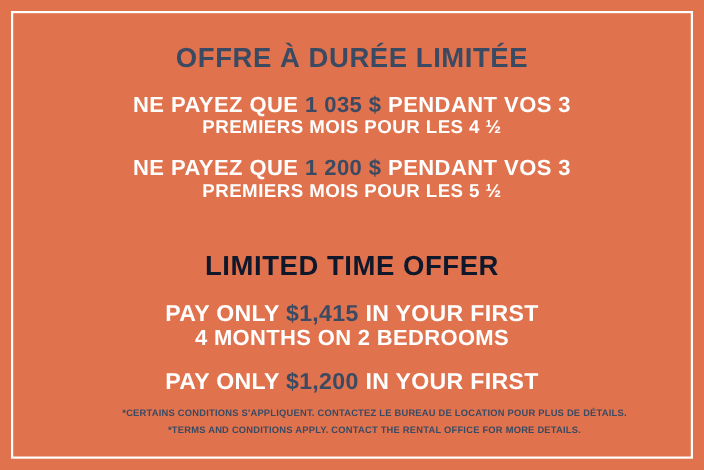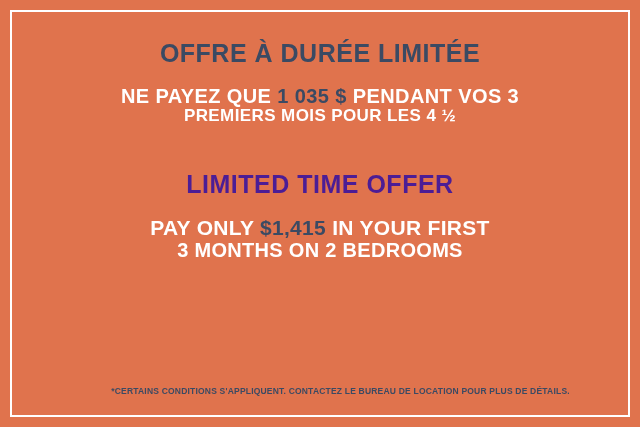--- a/index.html
+++ b/index.html
@@ -64,21 +64,21 @@
     letter-spacing: 0.4px;
     text-align: center;
   }
   .offer-fr .line2 {
     font-size: 17px;
   }
   .price {
     color: #3b4a63;
   }
   .headline-en {
-    color: #4c1d95;
+    color: #0f172a;
     font-size: 25px;
     font-weight: bold;
     letter-spacing: 0.5px;
     text-align: center;
     margin: 46px 0 0 0;
     line-height: 1.1;
   }
   .offer-en {
     font-size: 21px;
     letter-spacing: 0.3px;
@@ -112,33 +112,47 @@
 
     <div class="offer-block offer-fr">
       <span class="line line1">
         <span>NE PAYEZ QUE</span>
         <span class="price">1 035 $</span>
         <span>PENDANT VOS 3</span>
       </span>
       <span class="line line2">PREMIERS MOIS POUR LES 4 ½</span>
     </div>
 
+    <div class="offer-block offer-fr">
+      <span class="line line1">
+        <span>NE PAYEZ QUE</span>
+        <span class="price">1 200 $</span>
+        <span>PENDANT VOS 3</span>
+      </span>
+      <span class="line line2">PREMIERS MOIS POUR LES 5 ½</span>
+    </div>
 
     <div class="headline-en">LIMITED TIME OFFER</div>
 
     <div class="offer-block offer-en">
       <span class="line line1">
         <span>PAY ONLY</span>
         <span class="price">$1,415</span>
         <span>IN YOUR FIRST</span>
       </span>
-      <span class="line line2">3 MONTHS ON 2 BEDROOMS</span>
+      <span class="line line2">4 MONTHS ON 2 BEDROOMS</span>
     </div>
 
     <div class="offer-block offer-en">
+      <span class="line line1">
+        <span>PAY ONLY</span>
+        <span class="price">$1,200</span>
+        <span>IN YOUR FIRST</span>
+      </span>
     </div>
 
     <div class="fine-print">
       <div>*CERTAINS CONDITIONS S'APPLIQUENT. CONTACTEZ LE BUREAU DE LOCATION POUR PLUS DE DÉTAILS.</div>
+      <div>*TERMS AND CONDITIONS APPLY. CONTACT THE RENTAL OFFICE FOR MORE DETAILS.</div>
     </div>
 
   </div>
 </div>
 
 </body></html>

